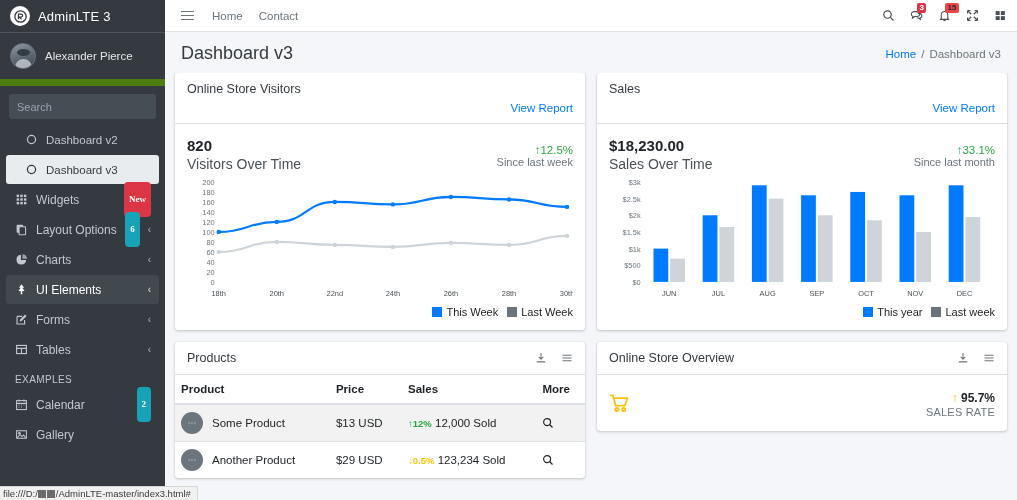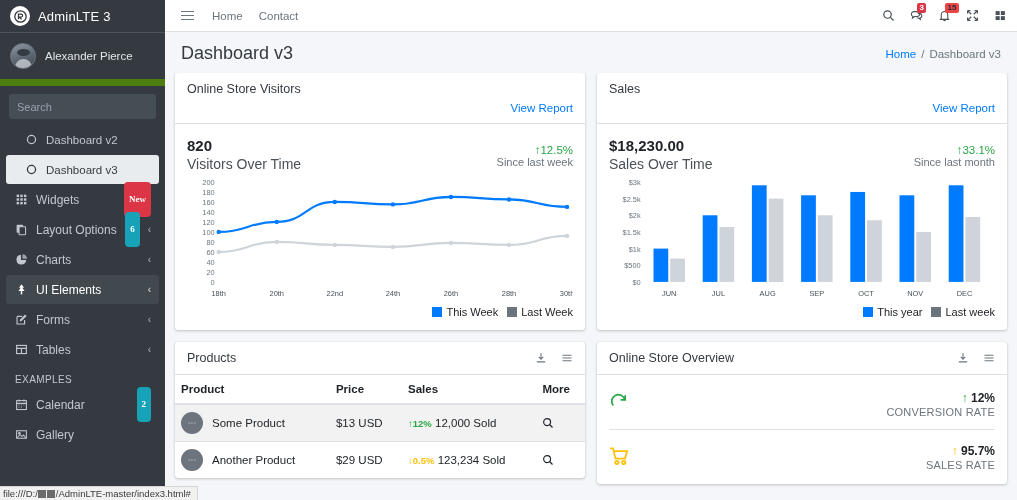--- a/index.html
+++ b/index.html
@@ -634,32 +634,20 @@
               <span class="tool-ico">
                 <svg viewBox="0 0 16 16" stroke="currentColor" stroke-width="1.4">
                     <path d="M2 4.3h12M2 8h12M2 11.7h12"></path>
                   </svg>
               </span>
             </div>
           </div>
           <div class="card-body" style="padding:2px 12px">
             <div class="ov-row">
               <span class="ov-ico">
-                <svg viewBox="0 0 16 16" fill="none" stroke="#28a745" stroke-width="1.4">
-                    <path d="M12.6 5.2A5.3 5.3 0 103.4 10"></path>
-                    <path d="M12.9 1.8v3.6h-3.6"></path>
-                  </svg>
-              </span>
-              <span class="ov-right">
-                <span class="ov-val"><span class="arrow green">↑</span> <span>12%</span></span>
-                <div class="ov-cap">CONVERSION RATE</div>
-              </span>
-            </div>
-            <div class="ov-row">
-              <span class="ov-ico">
                 <svg viewBox="0 0 16 16" fill="none" stroke="#ffc107" stroke-width="1.4">
                     <path d="M.9 1.9h2.3l2 8.1h7.6l1.8-5.9H4"></path>
                     <circle cx="6.3" cy="13.2" r="1.3"></circle>
                     <circle cx="11.8" cy="13.2" r="1.3"></circle>
                   </svg>
               </span>
               <span class="ov-right">
                 <span class="ov-val"><span class="arrow orange">↑</span> <span>95.7%</span></span>
                 <div class="ov-cap">SALES RATE</div>
               </span>

